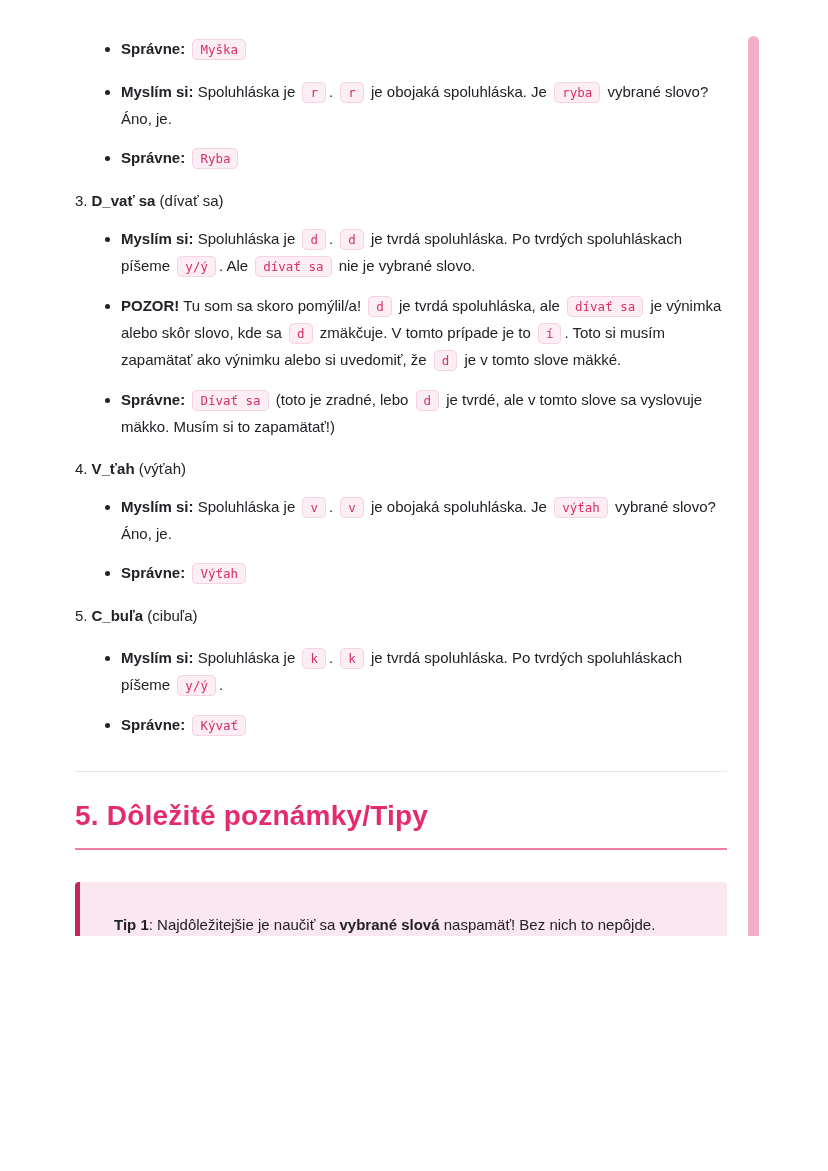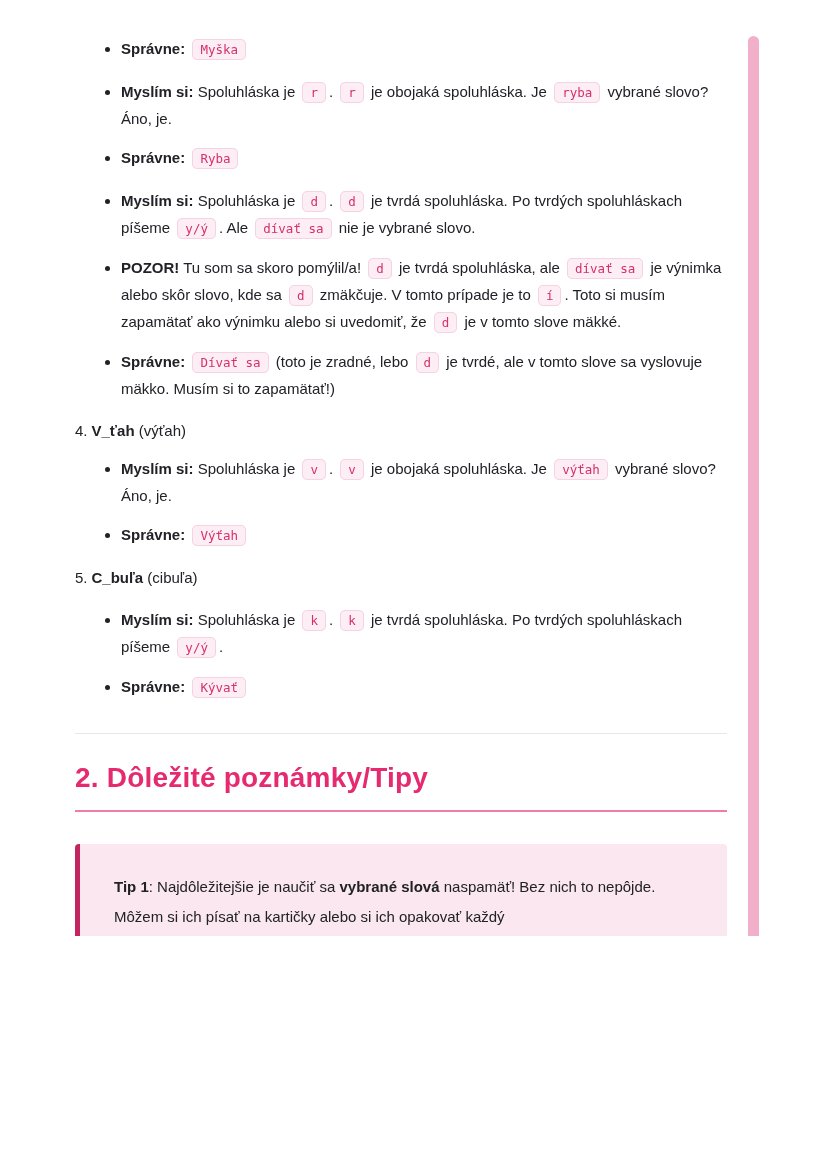--- a/index.html
+++ b/index.html
@@ -89,20 +89,21 @@
             <li><strong>Správne:</strong> <code class="badge">Myška</code></li>
           </ul>
         </div>
         <div class="exercise">
           <ul class="bullets">
             <li><strong>Myslím si:</strong> Spoluhláska je <code class="badge">r</code>. <code class="badge">r</code> je obojaká spoluhláska. Je <code class="badge">ryba</code> vybrané slovo? Áno, je.</li>
             <li><strong>Správne:</strong> <code class="badge">Ryba</code></li>
           </ul>
         </div>
         <div class="exercise">
+          <div class="ex-head"><span class="ex-num">3.</span><strong>D_vať sa</strong> (dívať sa)</div>
           <ul class="bullets">
             <li><strong>Myslím si:</strong> Spoluhláska je <code class="badge">d</code>. <code class="badge">d</code> je tvrdá spoluhláska. Po tvrdých spoluhláskach píšeme <code class="badge">y/ý</code>. Ale <code class="badge">dívať sa</code> nie je vybrané slovo.</li>
             <li><strong>POZOR!</strong> Tu som sa skoro pomýlil/a! <code class="badge">d</code> je tvrdá spoluhláska, ale <code class="badge">dívať sa</code> je výnimka alebo skôr slovo, kde sa <code class="badge">d</code> zmäkčuje. V tomto prípade je to <code class="badge">í</code>. Toto si musím zapamätať ako výnimku alebo si uvedomiť, že <code class="badge">d</code> je v tomto slove mäkké.</li>
             <li><strong>Správne:</strong> <code class="badge">Dívať sa</code> (toto je zradné, lebo <code class="badge">d</code> je tvrdé, ale v tomto slove sa vyslovuje mäkko. Musím si to zapamätať!)</li>
           </ul>
         </div>
         <div class="exercise">
           <div class="ex-head"><span class="ex-num">4.</span><strong>V_ťah</strong> (výťah)</div>
           <ul class="bullets">
             <li><strong>Myslím si:</strong> Spoluhláska je <code class="badge">v</code>. <code class="badge">v</code> je obojaká spoluhláska. Je <code class="badge">výťah</code> vybrané slovo? Áno, je.</li>
@@ -115,21 +116,21 @@
         <div class="exercise">
           <ul class="bullets">
             <li><strong>Myslím si:</strong> Spoluhláska je <code class="badge">k</code>. <code class="badge">k</code> je tvrdá spoluhláska. Po tvrdých spoluhláskach píšeme <code class="badge">y/ý</code>.</li>
             <li><strong>Správne:</strong> <code class="badge">Kývať</code></li>
           </ul>
         </div>
       </div>
 
     <hr class="divider">
 
-    <h2 class="section-title">2. Dôležité poznámky/Tipy</h2>
+    <h2 class="section-title">5. Dôležité poznámky/Tipy</h2>
 
     <div class="tip-box">
       <p class="tip-text" id="tip-text"><strong>Tip 1</strong>: Najdôležitejšie je naučiť sa <strong>vybrané slová</strong> naspamäť! Bez nich to nepôjde. Môžem si ich písať na kartičky alebo si ich opakovať každý</p>
     </div>
 
   </div>
 
   <div class="stripe"></div>
   <div class="watermark">(c) Knowunity 2025</div>
 </div>

